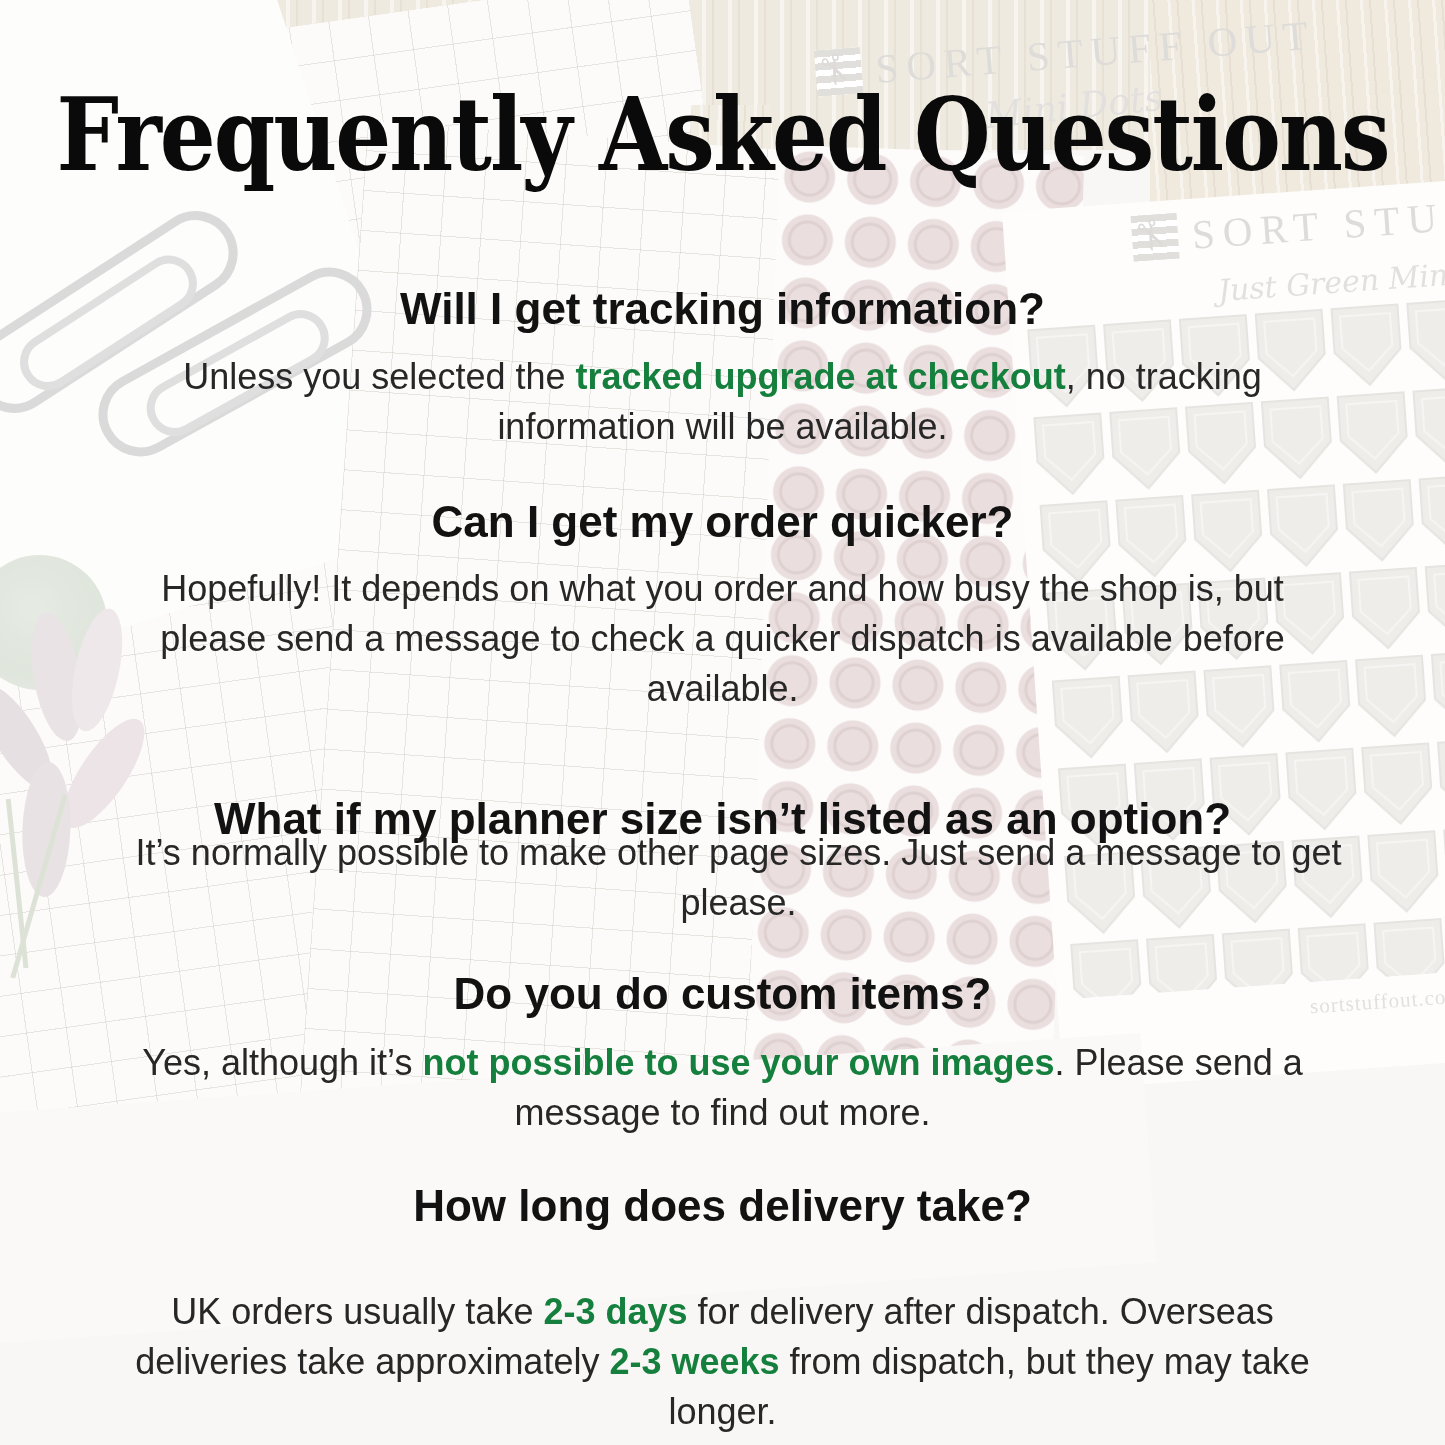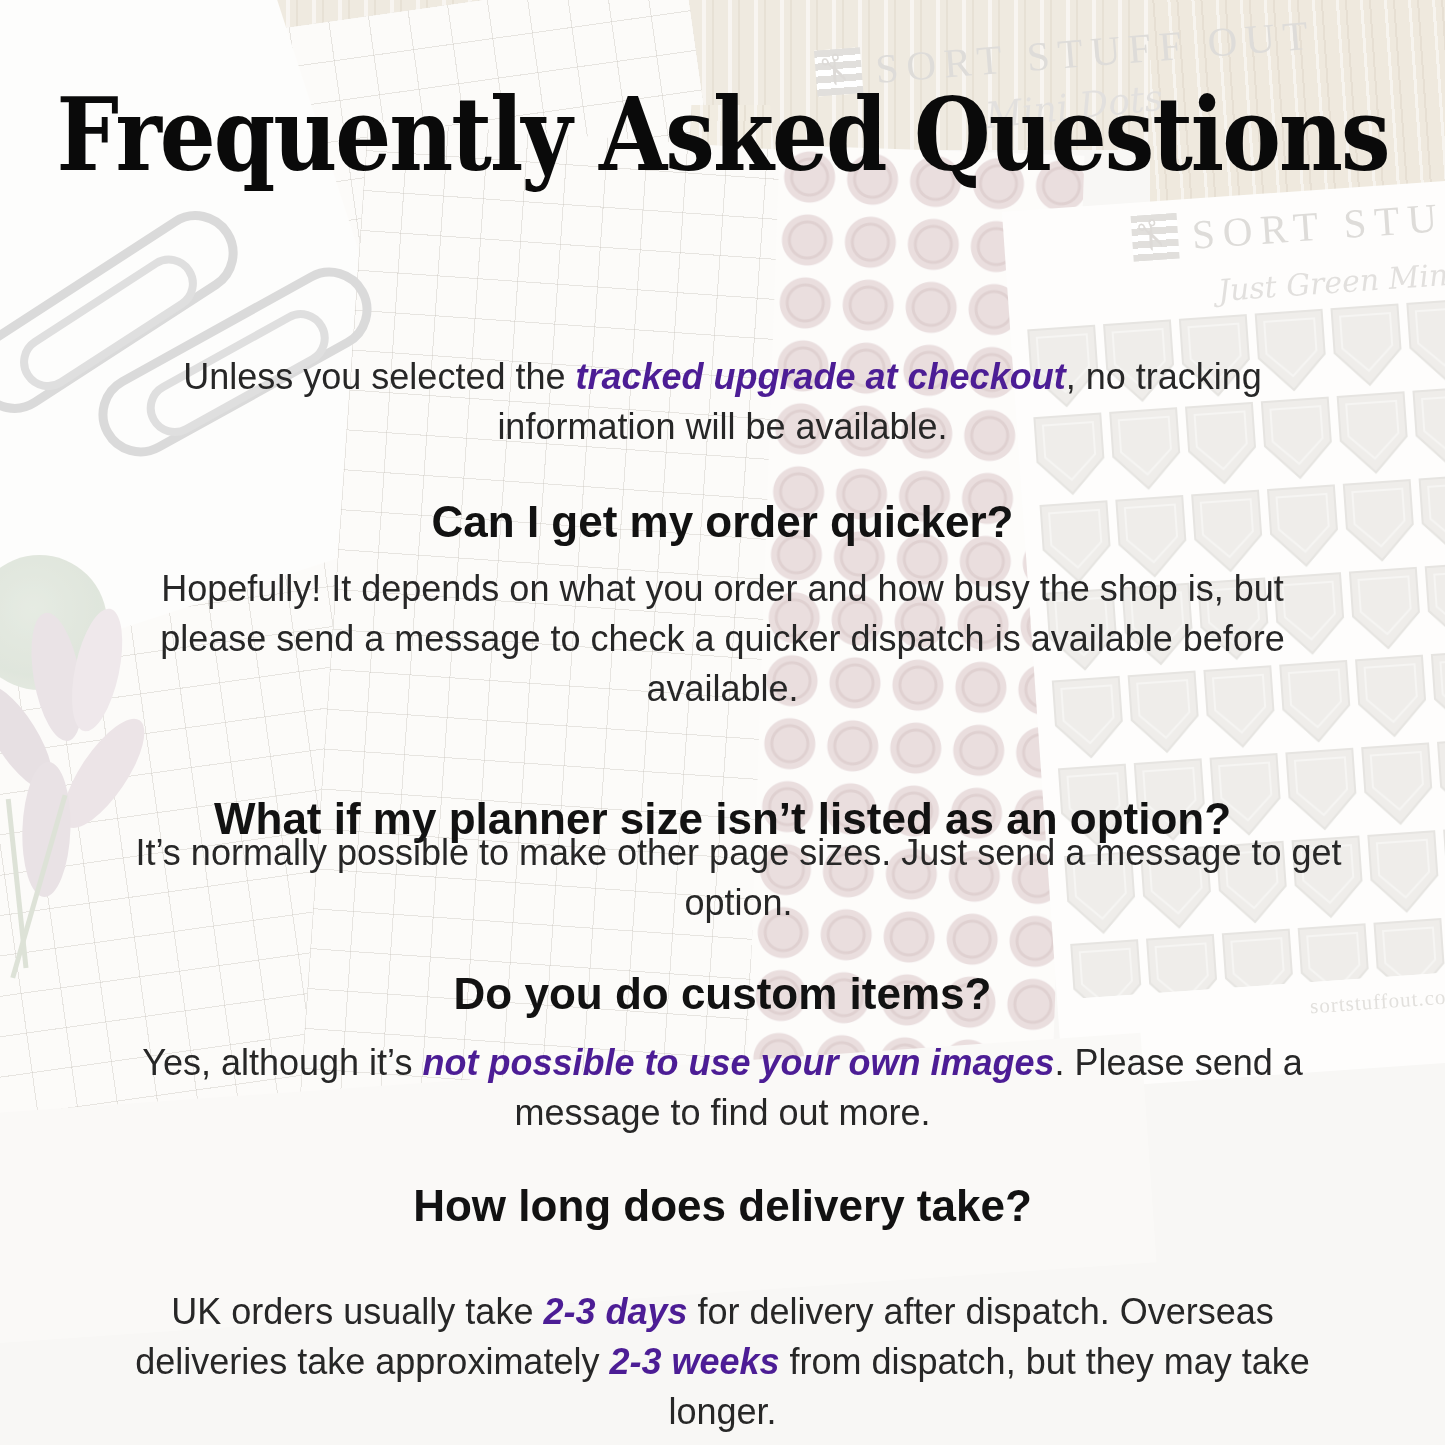--- a/index.html
+++ b/index.html
@@ -118,21 +118,21 @@
     letter-spacing:-2px; color:#0a0a0a; transform:scaleY(1.15); transform-origin:50% 50%;
   }
   .faq-q {
     position:absolute; left:0; width:100%; margin:0; text-align:center;
     font-size:44px; font-weight:700; color:#121212;
   }
   .faq-a {
     position:absolute; left:0; width:100%; text-align:center;
     font-size:36px; color:#272727; line-height:50px; white-space:nowrap;
   }
-  .faq-a b { font-weight:700; color:#4c1d95;font-style:italic; }
+  .faq-a b { font-weight:700; color:#15803d; }
   .q1 { top:284px; }  .a1 { top:352px; }
   .q2 { top:497px; }  .a2 { top:564px; }
   .q3 { top:761px;margin-top:33px; }  .a3 { top:828px;margin-left:16px; }
   .q4 { top:969px; }  .a4 { top:1038px; }
   .q5 { top:1181px; } .a5 { top:1287px; }
 </style>
 </head>
 <body>
 
 <div class="canvas">
@@ -196,36 +196,37 @@
 
     <div class="layer wedge"></div>
     <div class="layer sheet-bottom"></div>
 
     <div class="wash"></div>
   </div>
 
   <div class="content">
     <h1 class="title">Frequently Asked Questions</h1>
 
+    <h2 class="faq-q q1">Will I get tracking information?</h2>
     <div class="faq-a a1">
         <div><span>Unless you selected the </span><b>tracked upgrade at checkout</b><span>, no tracking</span></div>
         <div><span>information will be available.</span></div>
       </div>
 
     <h2 class="faq-q q2">Can I get my order quicker?</h2>
     <div class="faq-a a2">
         <div><span>Hopefully! It depends on what you order and how busy the shop is, but</span></div>
         <div><span>please send a message to check a quicker dispatch is available before</span></div>
         <div><span>available.</span></div>
       </div>
 
     <h2 class="faq-q q3">What if my planner size isn’t listed as an option?</h2>
     <div class="faq-a a3">
         <div><span>It’s normally possible to make other page sizes. Just send a message to get</span></div>
-        <div><span>option.</span></div>
+        <div><span>please.</span></div>
       </div>
 
     <h2 class="faq-q q4">Do you do custom items?</h2>
     <div class="faq-a a4">
         <div><span>Yes, although it’s </span><b>not possible to use your own images</b><span>. Please send a</span></div>
         <div><span>message to find out more.</span></div>
       </div>
 
     <h2 class="faq-q q5">How long does delivery take?</h2>
     <div class="faq-a a5">

